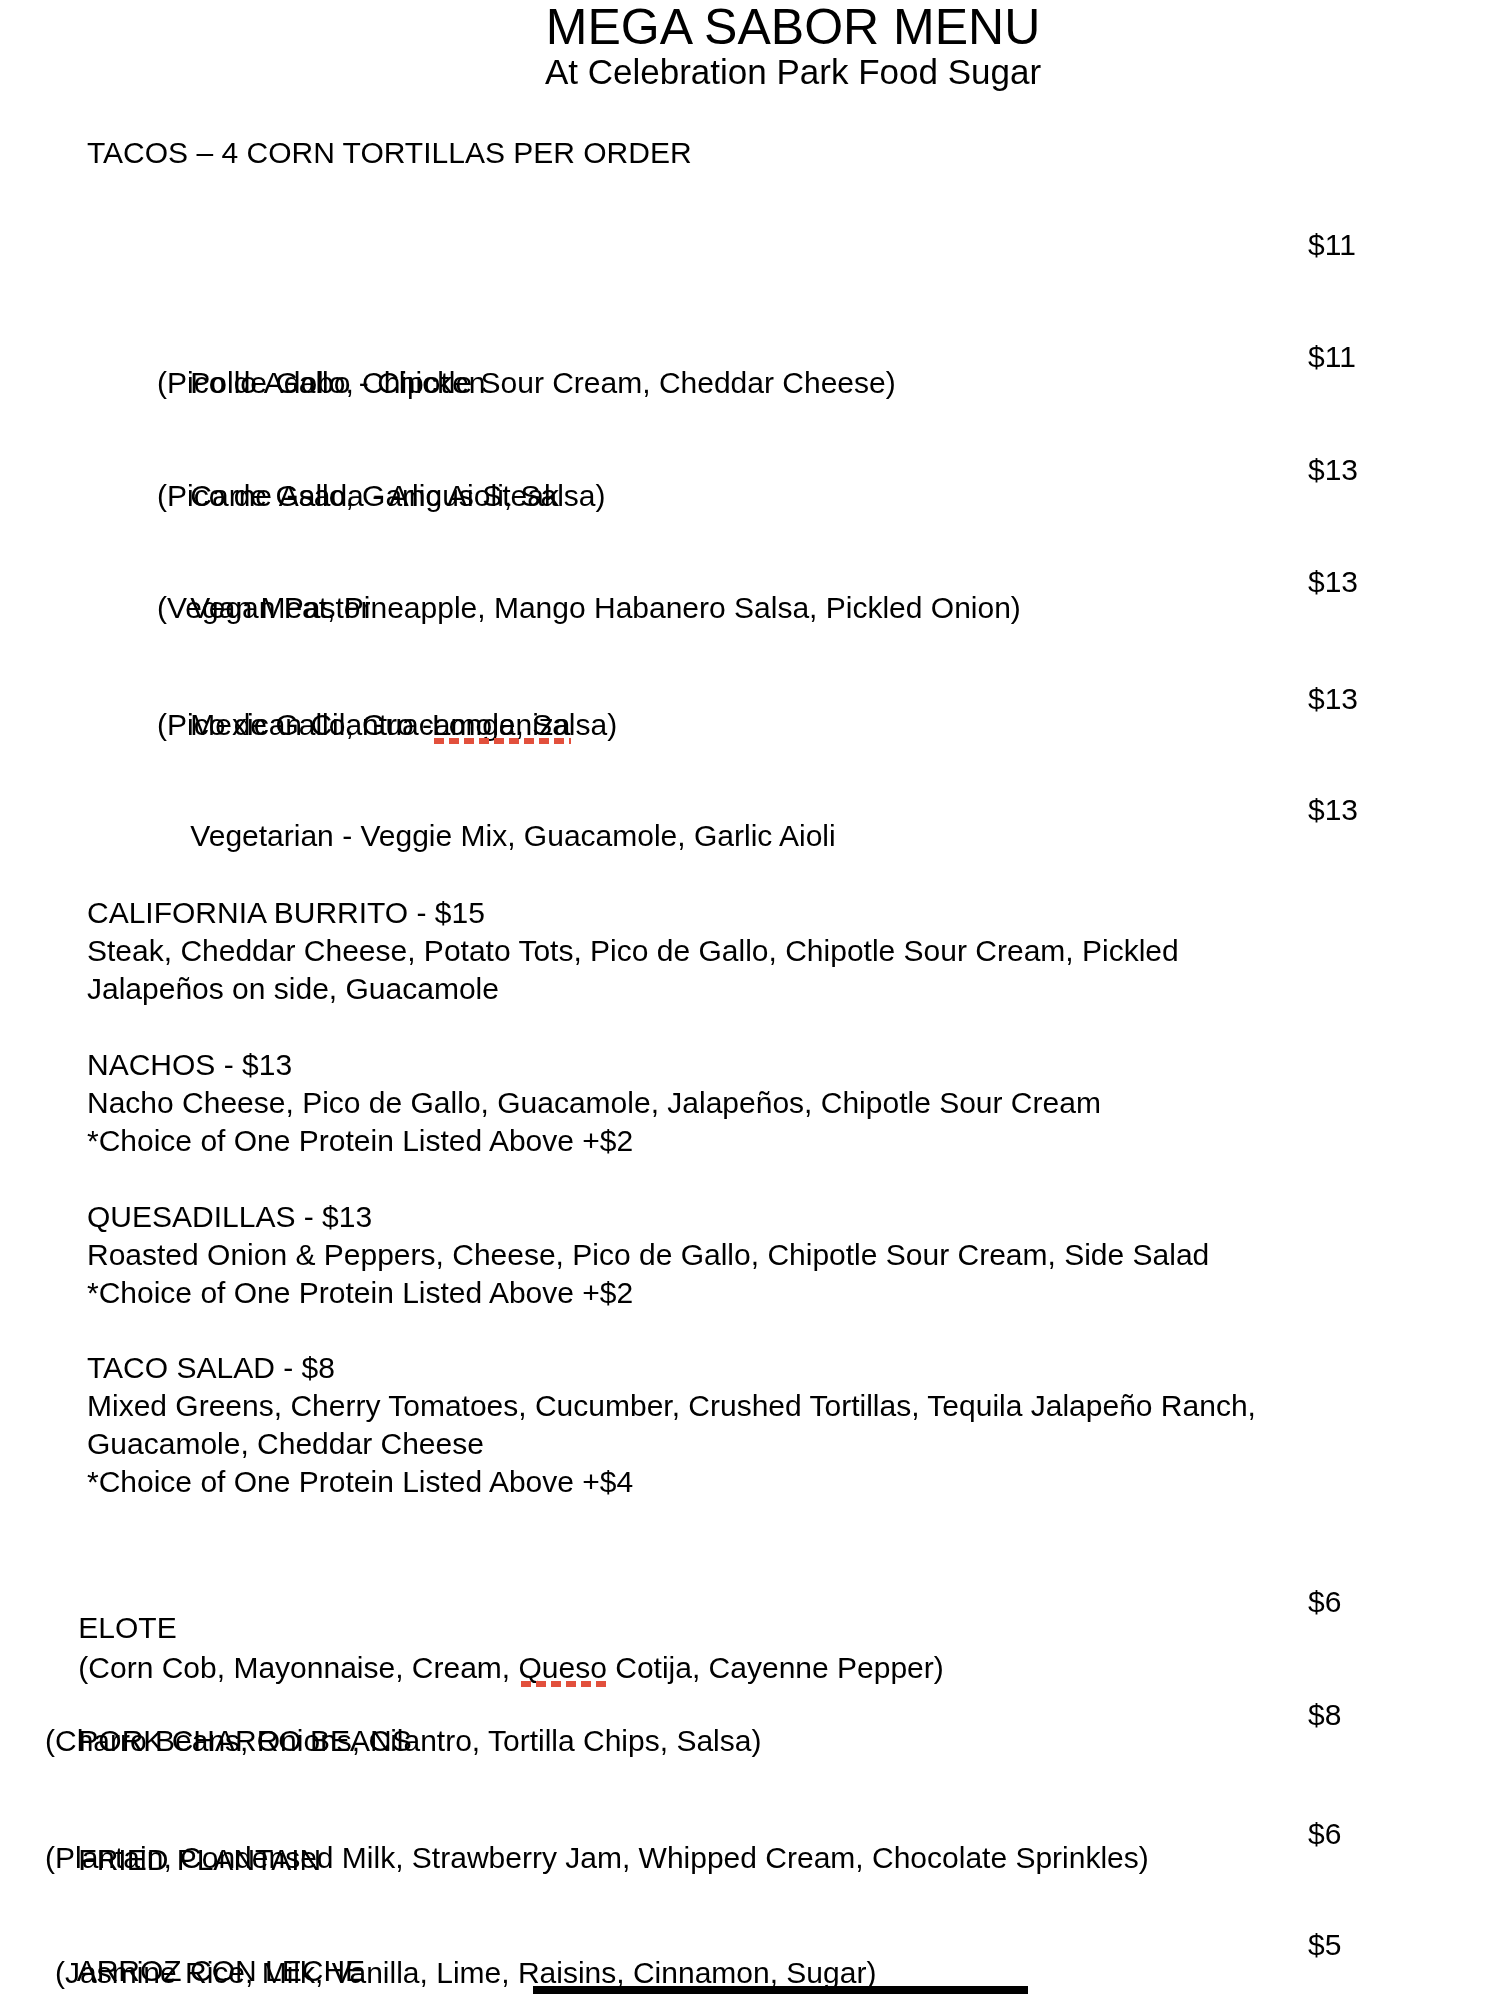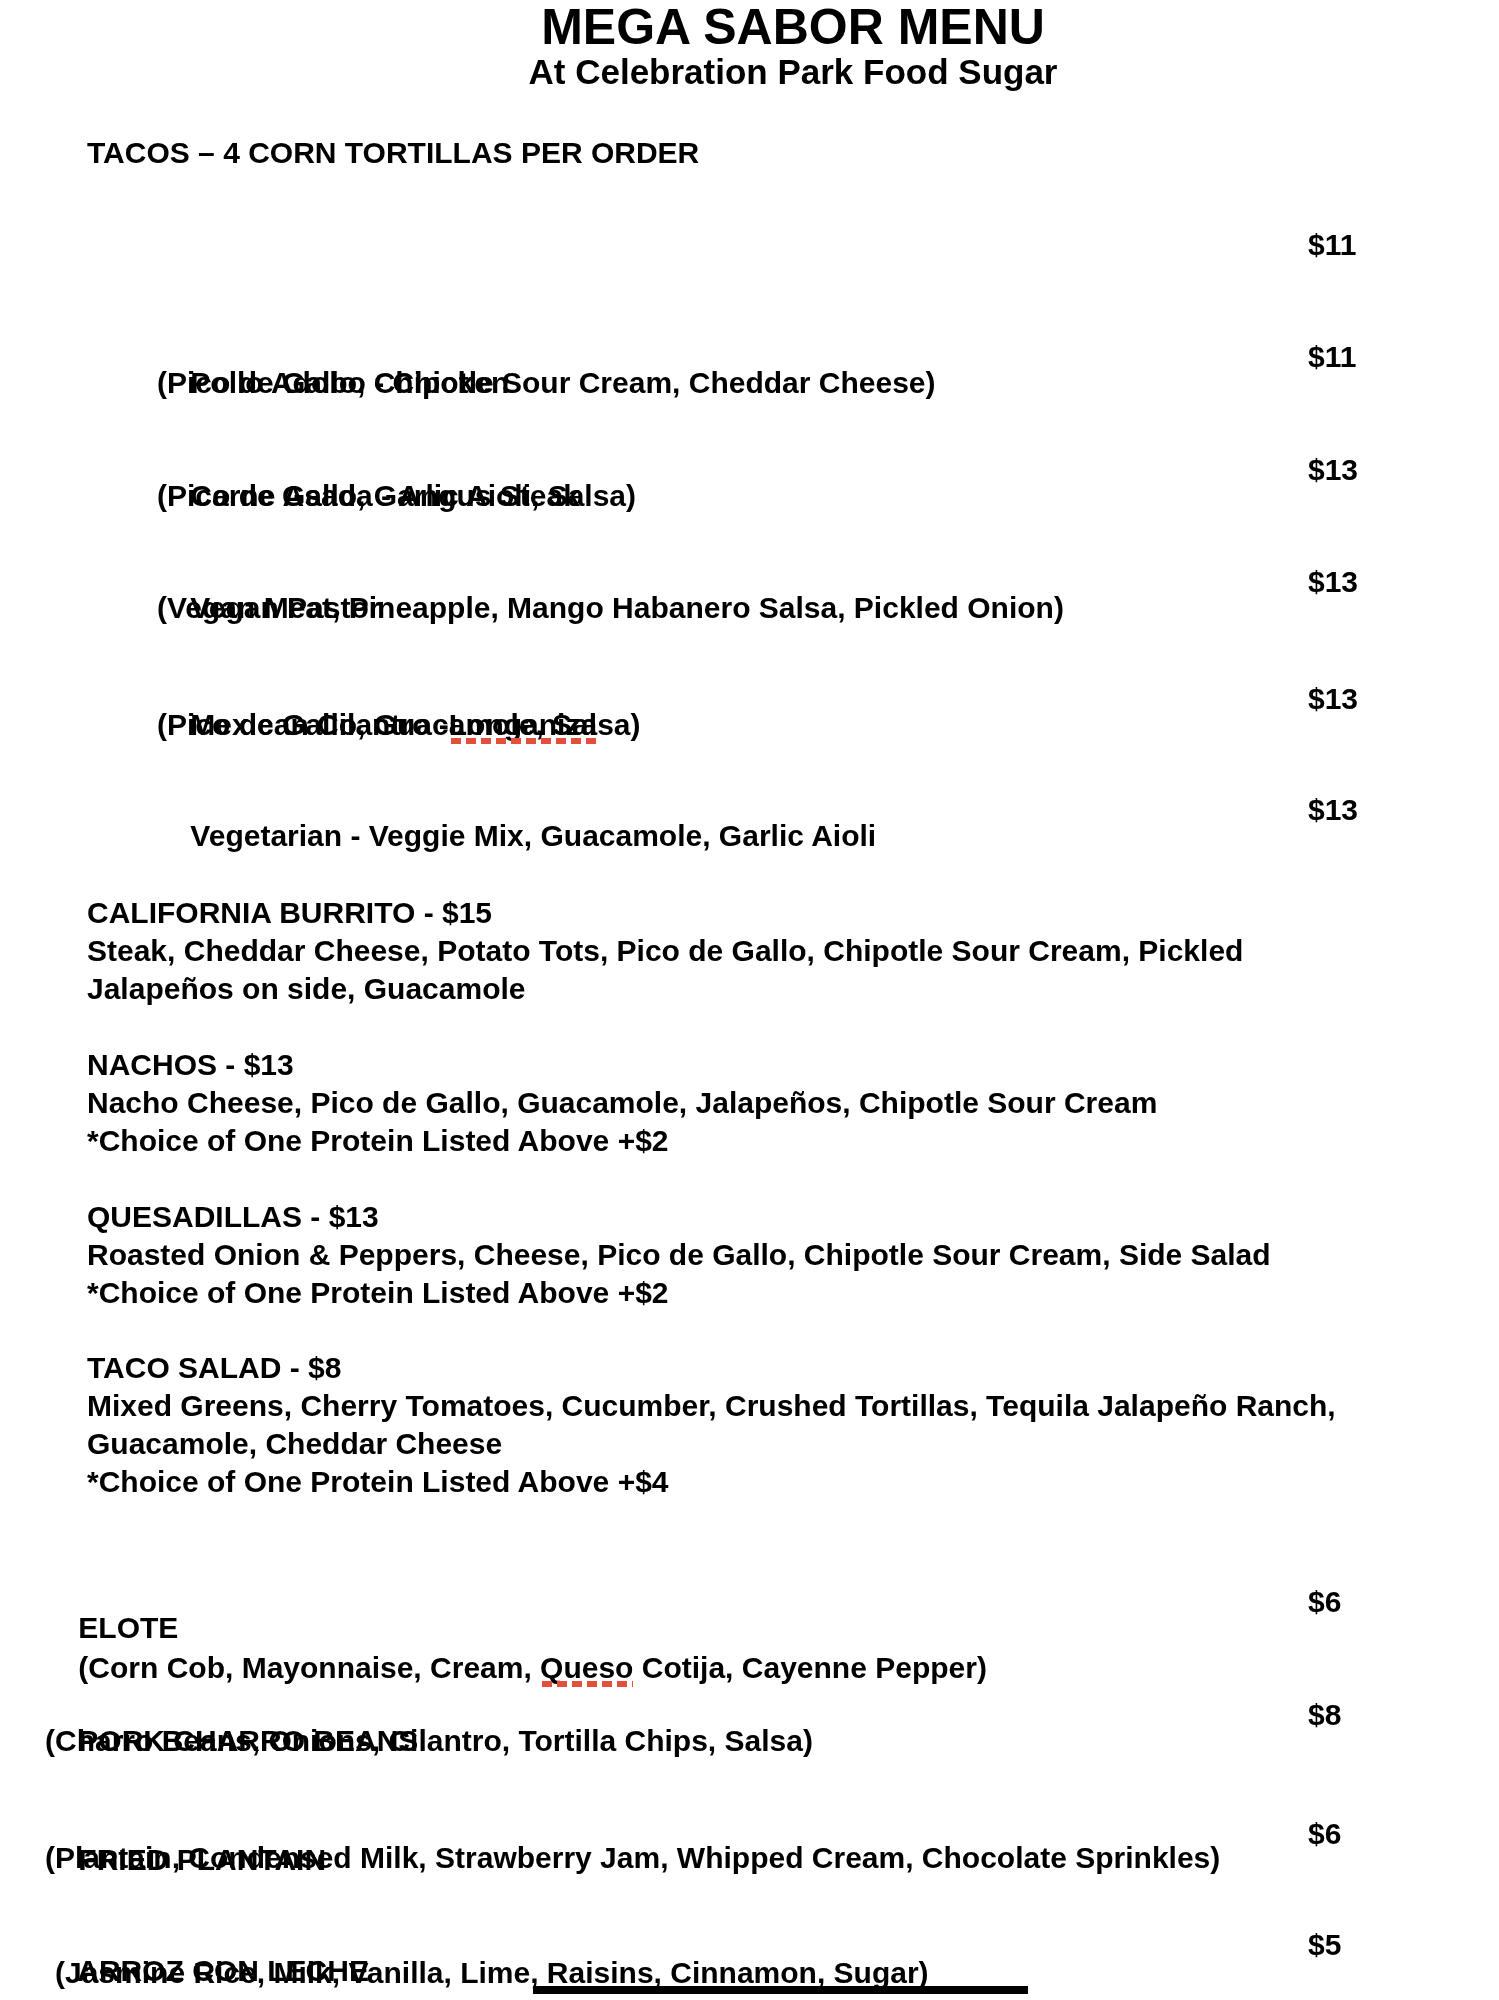--- a/index.html
+++ b/index.html
@@ -2,21 +2,21 @@
 <html style="--text: #000000; --background: #ffffff; --spellcheck_underline: #e2503c; --underline_bar: #000000;"><head>
 <meta charset="utf-8">
 <style>
   html, body { margin: 0; padding: 0; background: #ffffff; }
   .page {
     position: relative;
     width: 1499px;
     height: 2000px;
     background: var(--background, #ffffff);
     font-family: "Liberation Sans", "DejaVu Sans", sans-serif;
-    font-weight: 700;
+    font-weight: 400;
     color: var(--text, #000000);
     overflow: hidden;
   }
   .row {
     position: absolute;
     left: 0;
     width: 1499px;
     line-height: 38px;
     font-size: 30px;
     white-space: pre;

